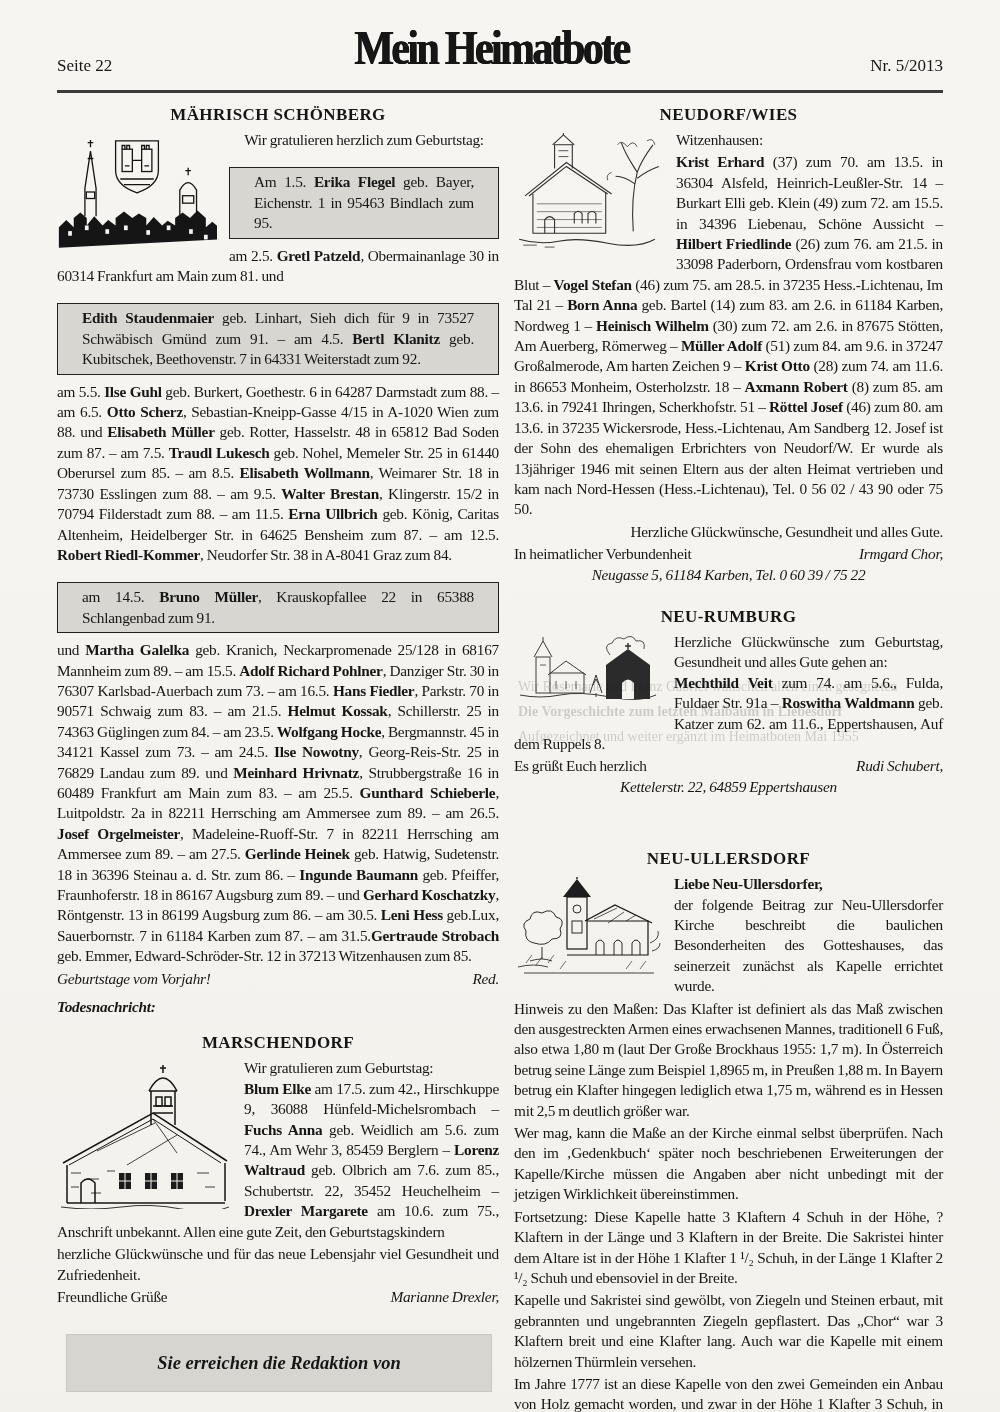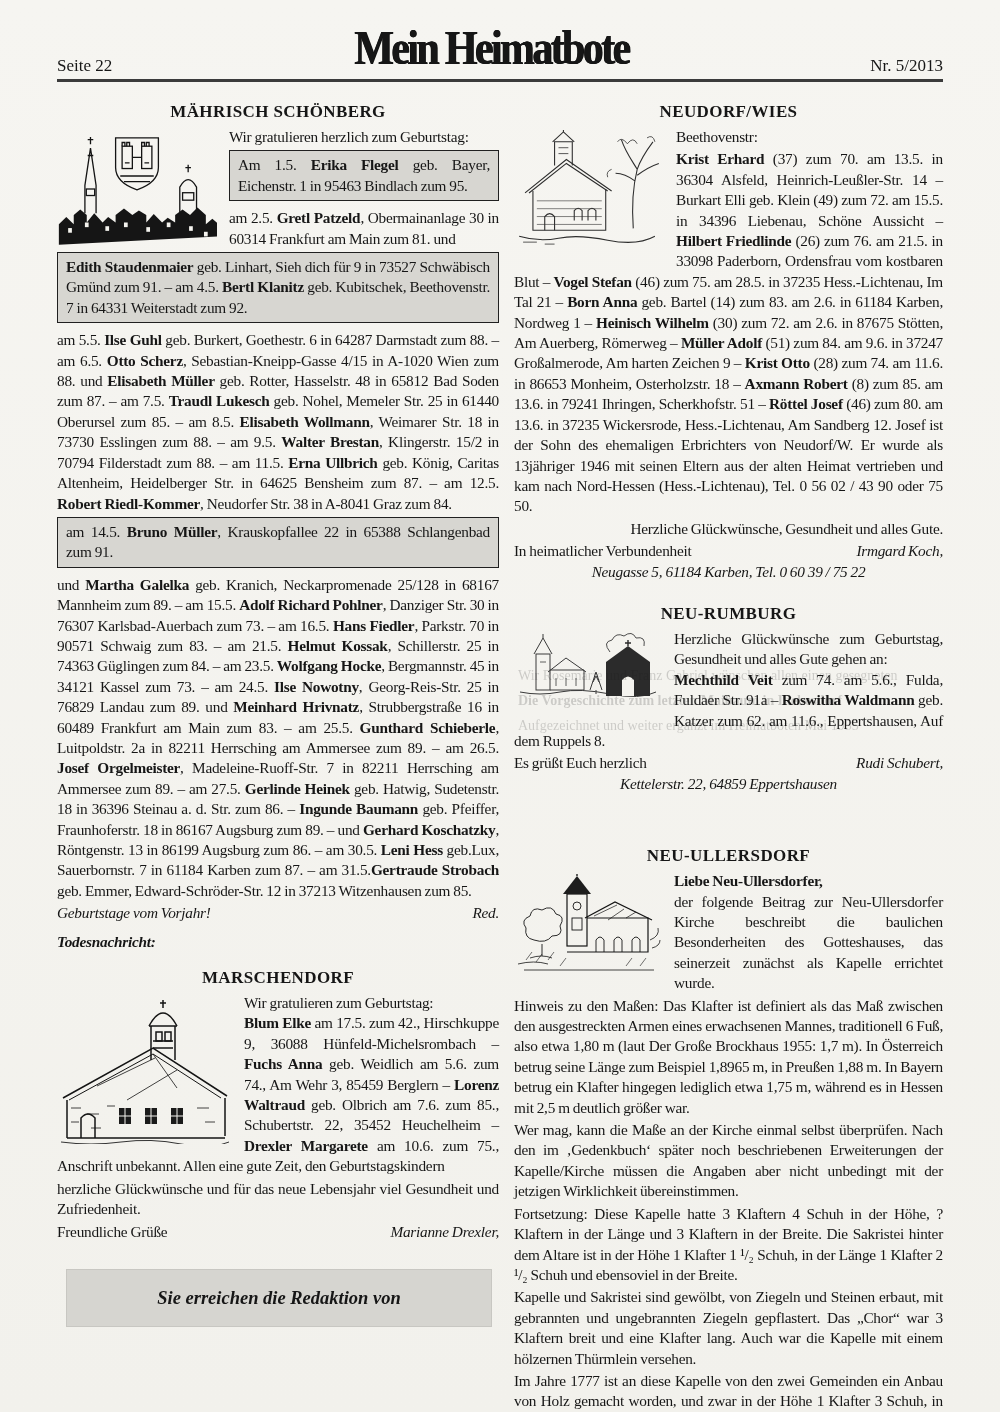--- a/index.html
+++ b/index.html
@@ -5,34 +5,34 @@
   html,body{margin:0;padding:0;background:#888;}
   .page{
     width:1000px;height:1412px;box-sizing:border-box;
     margin:0 auto;position:relative;overflow:hidden;
     padding:16px 57px 0 57px;
     background:linear-gradient(#f6f5f1,#f2f1ec);
     color:#161616;
     font-family:"Liberation Serif","DejaVu Serif",serif;
   }
   .masthead-row{display:flex;align-items:flex-end;justify-content:space-between;
-    border-bottom:3px solid #3b3b3b;padding-bottom:3px;height:60px;}
+    border-bottom:3px solid #3b3b3b;padding-bottom:14px;height:60px;}
   .page-num,.issue-num{font-size:17px;line-height:20px;}
   .masthead{font-size:41px;font-weight:bold;letter-spacing:-2.5px;
     transform:scaleY(1.18) scaleX(1.02);transform-origin:center bottom;
     text-shadow:0.6px 0 #111, -0.3px 0 #111;white-space:nowrap;}
   .columns{display:flex;gap:15px;margin-top:12px;}
   .col{position:relative;}
   .col-left{width:443px;}
   .col-right{width:430px;}
-  h2{font-size:17px;font-weight:bold;text-align:center;margin:8px 0 5px 0;letter-spacing:.4px;}
+  h2{font-size:17px;font-weight:bold;text-align:center;margin:0 0 5px 0;letter-spacing:.4px;}
   p,.graybox,.sigrow,.right-it{font-size:15.3px;line-height:20.4px;letter-spacing:-0.25px;word-spacing:-0.5px;}
   p{margin:0 0 2px 0;text-align:justify;}
-  .nowrap{white-space:nowrap;text-align:left;}
-  .graybox{background:#d7d6d1;border:1.6px solid #202020;padding:4px 8px;margin:3px 0 7px 0;text-align:justify;}
+  .nowrap{white-space:nowrap;text-align:center;}
+  .graybox{background:#d7d6d1;border:1.6px solid #202020;padding:4px 24px;margin:17px 0 7px 0;text-align:justify;}
   .bfc{overflow:hidden;}
   .clear{clear:left;}
   .cut{float:left;margin:3px 12px 2px 0;}
   .sigrow{display:flex;justify-content:space-between;}
   .it{font-style:italic;}
   .bold{font-weight:bold;}
   .right-it{text-align:center;font-style:italic;}
   .redaktion{background:#d6d5d0;margin:28px 8px 0 10px;padding:13px 10px;
     text-align:center;font-weight:bold;font-style:italic;font-size:18.5px;line-height:30px;
     box-shadow:0 0 0 1px #c8c7c2;}
@@ -163,26 +163,26 @@
               <path d="M22 72 h66 M22 80 h66 M22 88 h66 M22 96 h66" stroke-width="0.6"></path>
               <path d="M30 102 v-14 q5 -6 10 0 v14 M60 92 v-10 q4 -5 8 0 v10 M74 92 v-10 q4 -5 8 0 v10"></path>
               <path d="M120 100 C118 72 120 56 124 40 M124 40 C118 30 112 22 108 10 M124 40 C128 28 134 20 140 12 M124 46 C132 40 140 36 146 34 M122 52 C114 46 108 44 102 44"></path>
               <path d="M104 12 q4 -6 10 2 q6 -8 10 0 M134 8 q6 -4 8 4 M98 40 q-6 2 -4 8" stroke-width="0.8"></path>
               <path d="M4 108 q20 6 40 2 t50 2 t48 -4"></path>
               <path d="M8 114 h14 M30 116 h10" stroke-width="0.8"></path>
             </g>
           </svg>
         </span>
 
-        <p style="text-align:left">Beethovenstr:</p>
+        <p style="text-align:left">Witzenhausen:</p>
         <p><b>Krist Erhard</b> (37) zum 70. am 13.5. in 36304 Alsfeld, Heinrich-Leußler-Str. 14 – Burkart Elli geb. Klein (49) zum 72. am 15.5. in 34396 Liebenau, Schöne Aussicht – <b>Hilbert Friedlinde</b> (26) zum 76. am 21.5. in 33098 Paderborn, Ordensfrau vom kostbaren Blut – <b>Vogel Stefan</b> (46) zum 75. am 28.5. in 37235 Hess.-Lichtenau, Im Tal 21 – <b>Born Anna</b> geb. Bartel (14) zum 83. am 2.6. in 61184 Karben, Nordweg 1 – <b>Heinisch Wilhelm</b> (30) zum 72. am 2.6. in 87675 Stötten, Am Auerberg, Römerweg – <b>Müller Adolf</b> (51) zum 84. am 9.6. in 37247 Großalmerode, Am harten Zeichen 9 – <b>Krist Otto</b> (28) zum 74. am 11.6. in 86653 Monheim, Osterholzstr. 18 – <b>Axmann Robert</b> (8) zum 85. am 13.6. in 79241 Ihringen, Scherkhofstr. 51 – <b>Röttel Josef</b> (46) zum 80. am 13.6. in 37235 Wickersrode, Hess.-Lichtenau, Am Sandberg 12. Josef ist der Sohn des ehemaligen Erbrichters von Neudorf/W. Er wurde als 13jähriger 1946 mit seinen Eltern aus der alten Heimat vertrieben und kam nach Nord-Hessen (Hess.-Lichtenau), Tel. 0 56 02 / 43 90 oder 75 50.</p>
         <p style="text-align:right">Herzliche Glückwünsche, Gesundheit und alles Gute.</p>
         <div class="sigrow">
           <span>In heimatlicher Verbundenheit</span>
-          <span class="it">Irmgard Koch,</span>
+          <span class="it">Irmgard Chor,</span>
         </div>
         <div class="right-it">Neugasse 5, 61184 Karben, Tel. 0 60 39 / 75 22</div>
       </section>
 
       <section>
         <h2 class="mt22">NEU-RUMBURG</h2>
 
         <span class="cut">
           <svg width="148" height="82" viewBox="0 0 148 82">
             <g stroke="#3a3a3a" fill="none" stroke-width="1">

